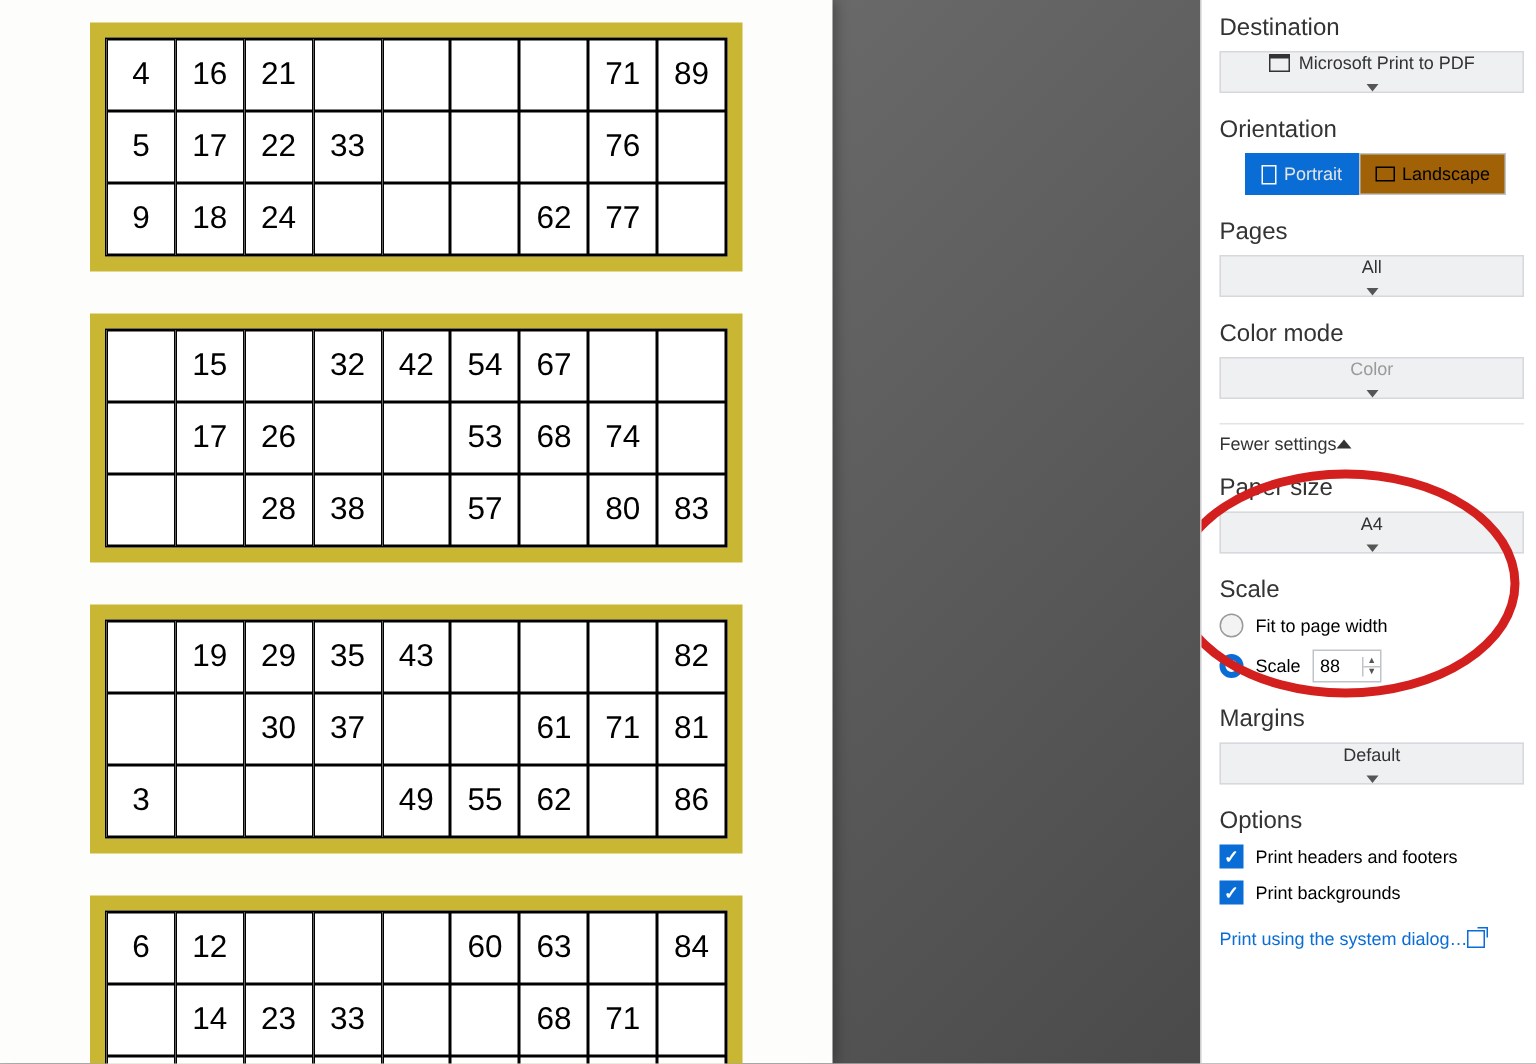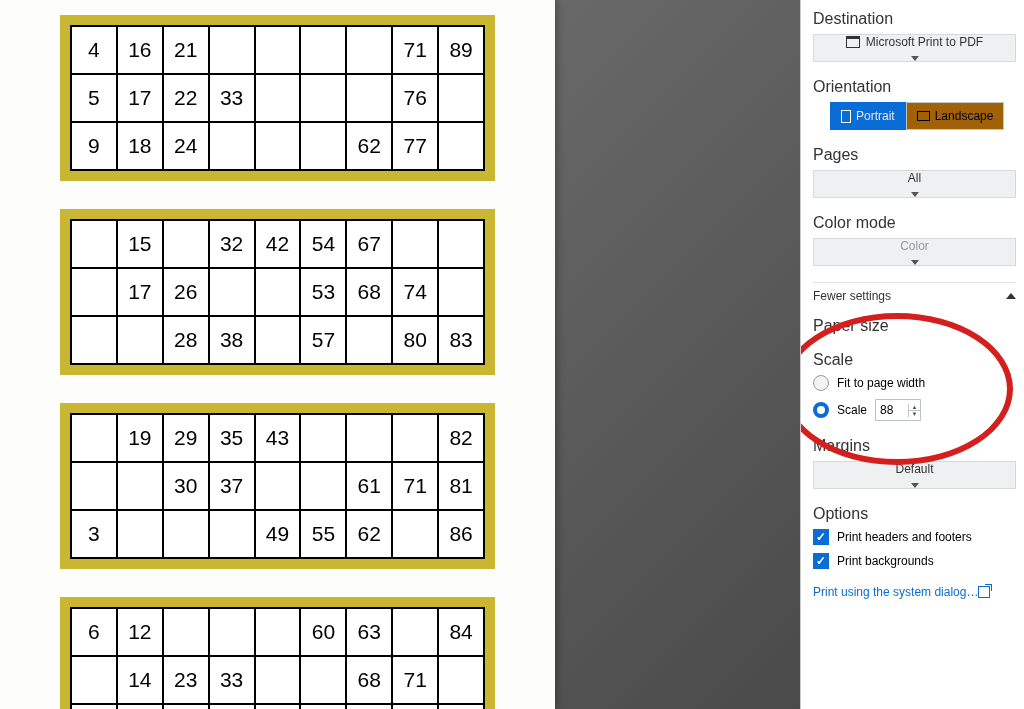--- a/index.html
+++ b/index.html
@@ -121,21 +121,20 @@
   .orient-btn .doc-icon {
     width: 10px; height: 13px;
     border: 1px solid currentColor;
     position: relative;
   }
   .orient-btn.active .doc-icon { border-color: #fff; }
   .orient-btn .doc-icon.landscape { width: 13px; height: 10px; }
 
   .fewer-row {
     display: flex;
-    justify-content: space-between;
     align-items: center;
     font-size: 12px;
     color: #333;
     cursor: pointer;
     padding: 6px 0;
     border-top: 1px solid #e4e4e4;
     margin-top: 8px;
   }
   .chev-up {
     width: 0; height: 0;
@@ -425,20 +424,24 @@
     </div>
   </div>
 
   <div class="fewer-row">
     <span>Fewer settings</span>
     <span class="chev-up"></span>
   </div>
 
   <div class="section" style="margin-top:8px;">
     <div class="section-label">Paper size</div>
+    <div class="dropdown">
+      <span>A4</span>
+      <span class="chev-down"></span>
+    </div>
   </div>
 
   <div class="section">
     <div class="section-label">Scale</div>
     <div class="radio-row">
       <span class="radio"></span>
       <span>Fit to page width</span>
     </div>
     <div class="radio-row">
       <span class="radio selected"></span>

